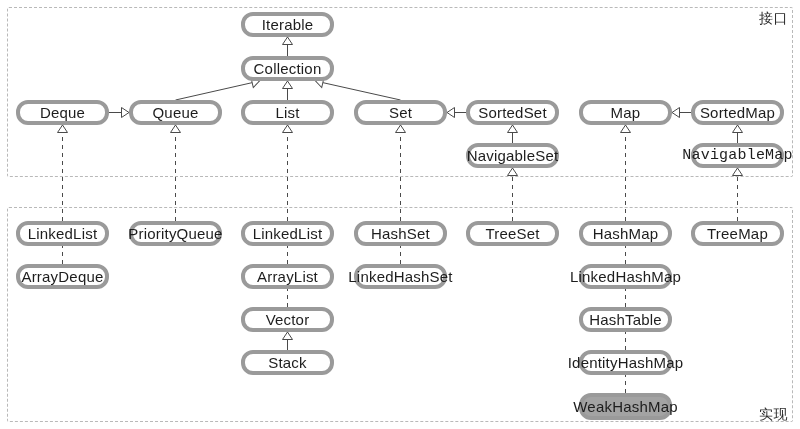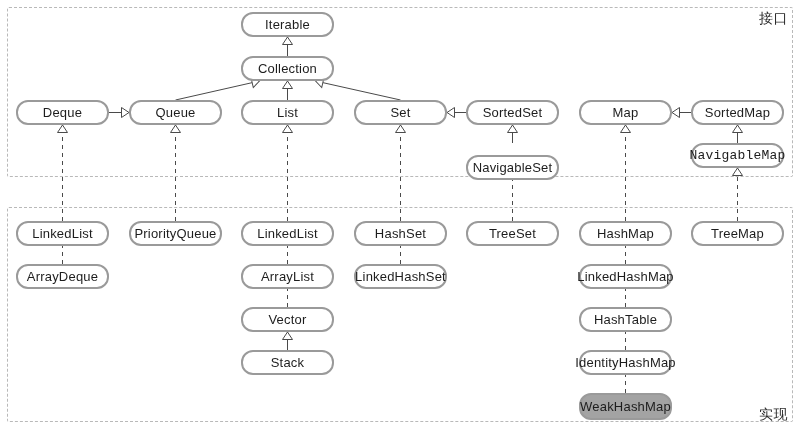--- a/index.html
+++ b/index.html
@@ -36,26 +36,26 @@
     font-size: 14px;
     color: #2b2b2b;
     font-family: "DejaVu Sans", sans-serif;
     letter-spacing: 0.5px;
     white-space: nowrap;
   }
   .node {
     position: absolute;
     box-sizing: border-box;
     background: #ffffff;
-    border: 2px solid #7f1d1d;
+    border: 4px solid #7f1d1d;
     border-radius: 12px;
     display: flex;
     align-items: center;
     justify-content: center;
-    font-size: 13px;
+    font-size: 15px;
     color: #1d1d1d;
     letter-spacing: 0.2px;
     white-space: nowrap;
     z-index: 5;
   }
 </style>
 </head>
 <body>
 
 <div id="canvas">
@@ -180,21 +180,21 @@
       </div>
       <div class="node" style="left: 466px; top: 100px; width: 93px; height: 25px; border-color: rgb(154, 154, 154); background: rgb(255, 255, 255);">
         <span>SortedSet</span>
       </div>
       <div class="node" style="left: 579px; top: 100px; width: 93px; height: 25px; border-color: rgb(154, 154, 154); background: rgb(255, 255, 255);">
         <span>Map</span>
       </div>
       <div class="node" style="left: 691px; top: 100px; width: 93px; height: 25px; border-color: rgb(154, 154, 154); background: rgb(255, 255, 255);">
         <span>SortedMap</span>
       </div>
-      <div class="node" style="left: 466px; top: 143px; width: 93px; height: 25px; border-color: rgb(154, 154, 154); background: rgb(255, 255, 255); margin-top: 12px;">
+      <div class="node" style="left: 466px; top: 143px; width: 93px; height: 25px; border-color: rgb(154, 154, 154); background: rgb(255, 255, 255);">
         <span>NavigableSet</span>
       </div>
       <div class="node" style="left: 691px; top: 143px; width: 93px; height: 25px; border-color: rgb(154, 154, 154); background: rgb(255, 255, 255); font-family: Liberation Mono, monospace;">
         <span>NavigableMap</span>
       </div>
       <div class="node" style="left: 16px; top: 221px; width: 93px; height: 25px; border-color: rgb(154, 154, 154); background: rgb(255, 255, 255);">
         <span>LinkedList</span>
       </div>
       <div class="node" style="left: 16px; top: 264px; width: 93px; height: 25px; border-color: rgb(154, 154, 154); background: rgb(255, 255, 255);">
         <span>ArrayDeque</span>

